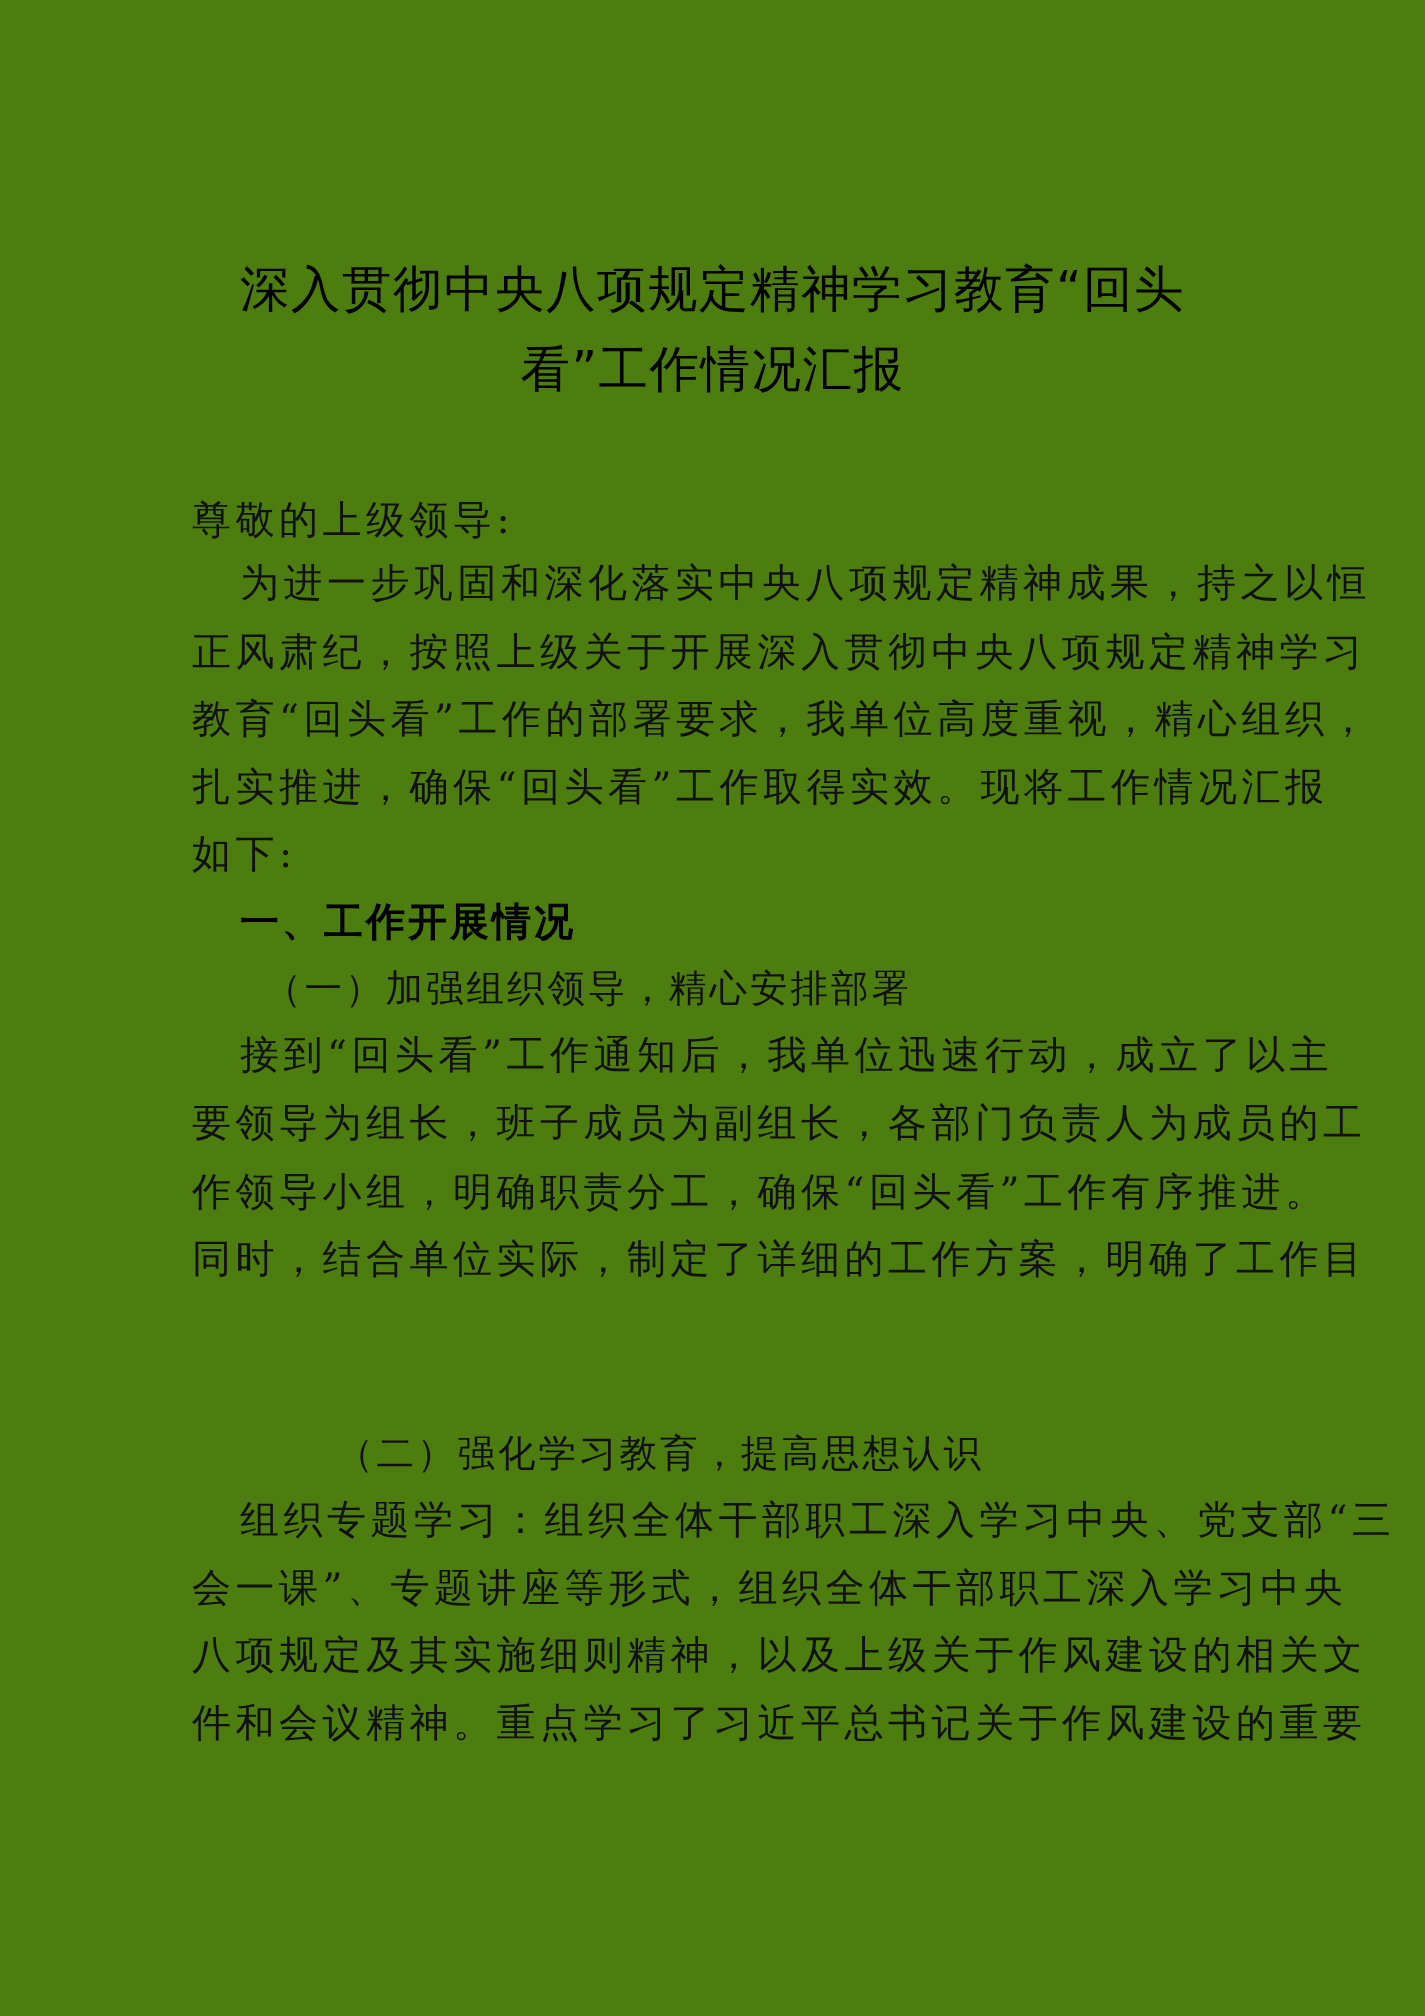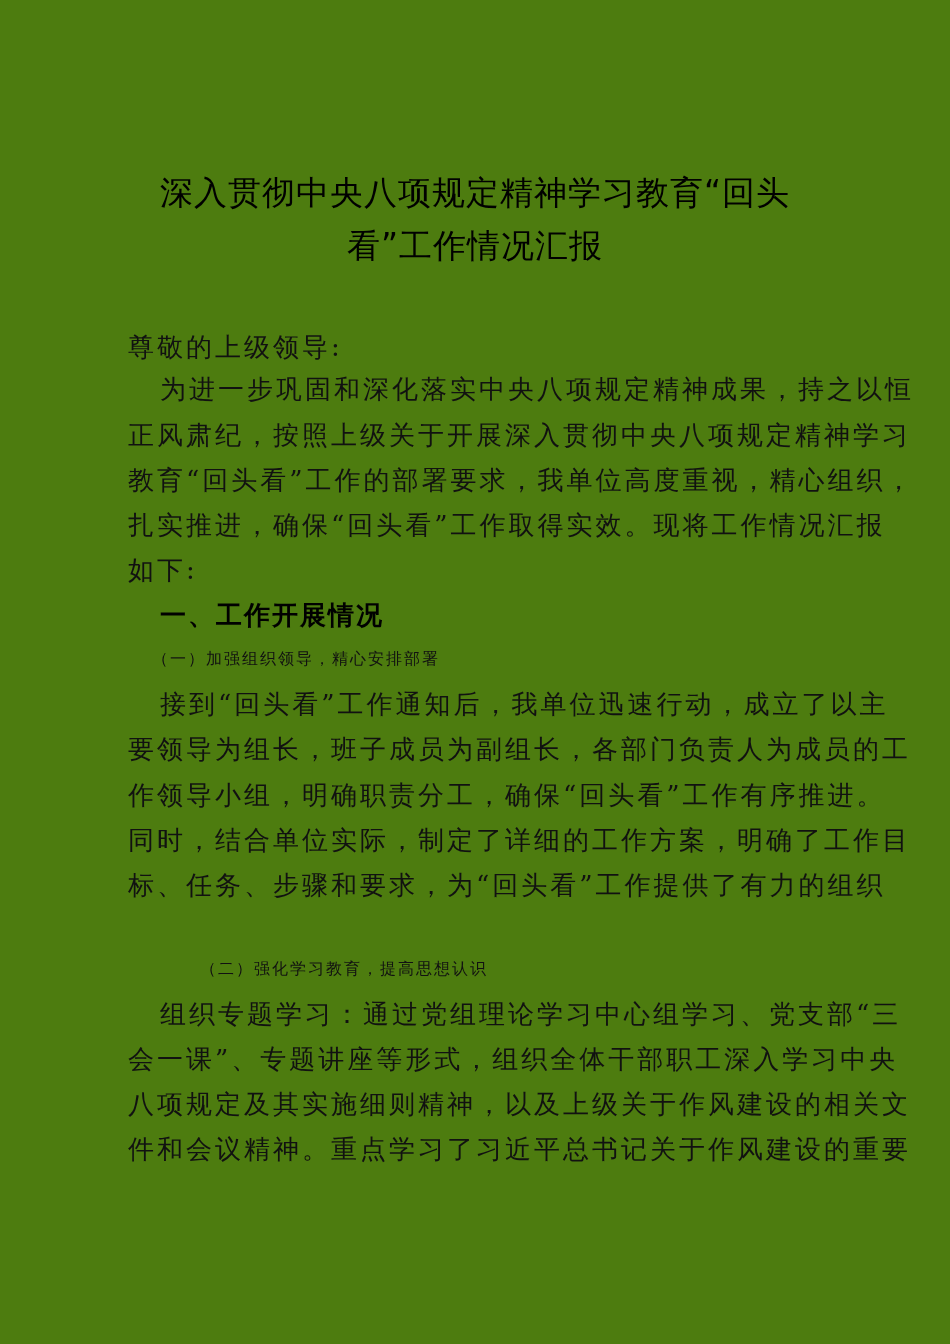--- a/index.html
+++ b/index.html
@@ -15,23 +15,23 @@
     font-family: "DejaVu Serif", "Liberation Serif", serif;
     font-size: 26px; color: #111; line-height: 34px; letter-spacing: 3px;
   }
   .indent { left: 160px; }
   .h1 {
     position: absolute; left: 160px; white-space: nowrap;
     font-family: "DejaVu Sans", "Liberation Sans", sans-serif;
     font-size: 26px; color: #000; font-weight: bold; line-height: 34px; letter-spacing: 2px;
   }
   .h2 {
-    position: absolute; left: 152px; white-space: nowrap;
+    position: absolute; left: 176px; white-space: nowrap;
     font-family: "DejaVu Serif", "Liberation Serif", serif;
-    font-size: 16px; color: #111; line-height: 34px; letter-spacing: 2px;
+    font-size: 25px; color: #111; line-height: 34px; letter-spacing: 2px;
   }
 </style>
 </head>
 <body>
 
 <div class="page">
 
   <div class="title-line" style="top:173px;">深入贯彻中央八项规定精神学习教育“回头</div>
   <div class="title-line" style="top:226px;">看”工作情况汇报</div>
 
@@ -44,22 +44,21 @@
   <div class="line" style="top:553px;">如下:</div>
 
   <div class="h1" style="top:598px;">一、工作开展情况</div>
 
   <div class="h2" style="top:642px;">（一）加强组织领导，精心安排部署</div>
 
   <div class="line indent" style="top:687px;">接到“回头看”工作通知后，我单位迅速行动，成立了以主</div>
   <div class="line" style="top:732px;">要领导为组长，班子成员为副组长，各部门负责人为成员的工</div>
   <div class="line" style="top:778px;">作领导小组，明确职责分工，确保“回头看”工作有序推进。</div>
   <div class="line" style="top:823px;">同时，结合单位实际，制定了详细的工作方案，明确了工作目</div>
-  <div class="line" style="top:868px;">标、任务、步骤和要求，为“回头看”工作提供了有力的组织</div>
 
   <div class="h2" style="top:952px;margin-left:48px;">（二）强化学习教育，提高思想认识</div>
 
-  <div class="line indent" style="top:997px;">组织专题学习：通过党组理论学习中心组学习、党支部“三</div>
+  <div class="line indent" style="top:997px;">组织专题学习：组织全体干部职工深入学习中央、党支部“三</div>
   <div class="line" style="top:1042px;">会一课”、专题讲座等形式，组织全体干部职工深入学习中央</div>
   <div class="line" style="top:1087px;">八项规定及其实施细则精神，以及上级关于作风建设的相关文</div>
   <div class="line" style="top:1132px;">件和会议精神。重点学习了习近平总书记关于作风建设的重要</div>
 
 </div>
 
 </body></html>

